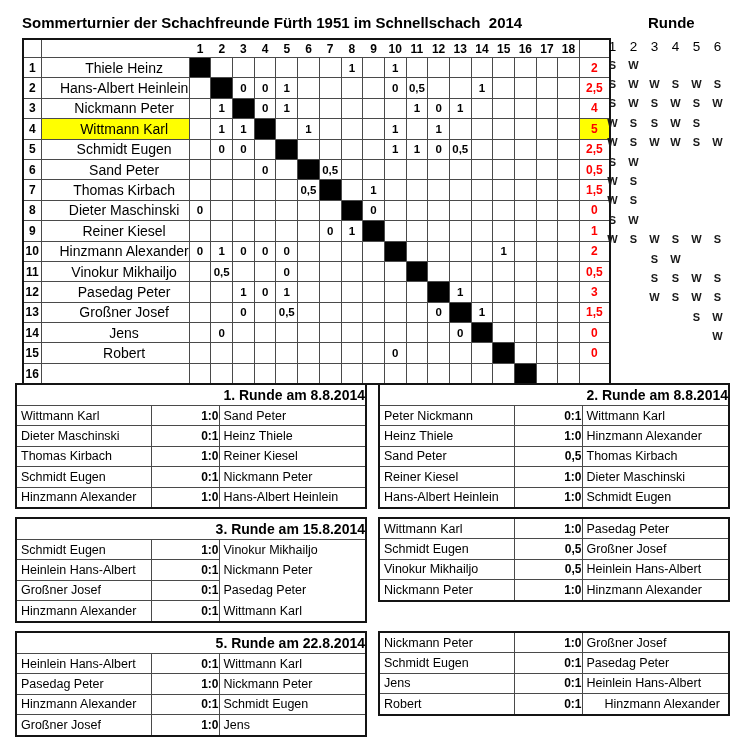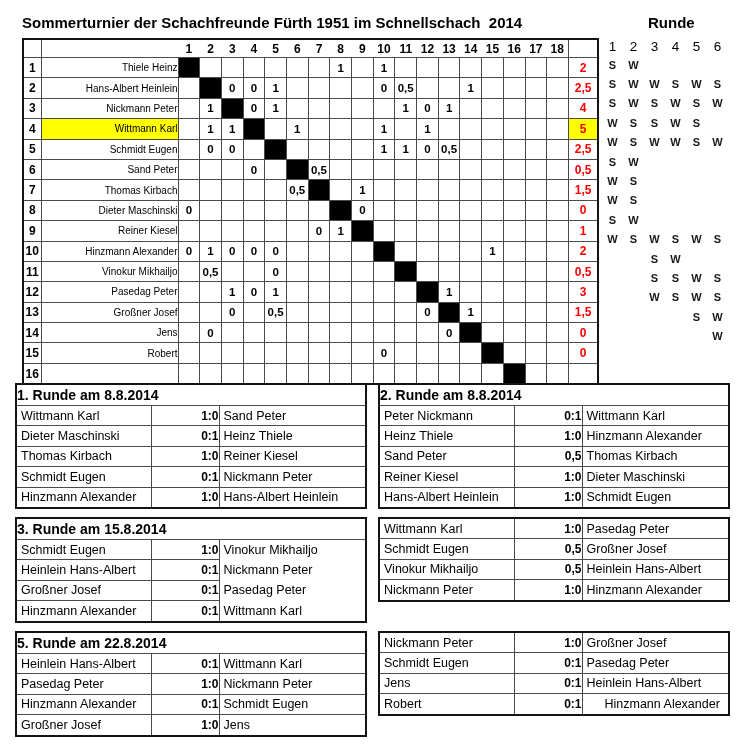--- a/index.html
+++ b/index.html
@@ -11,36 +11,36 @@
   #runde-label{left:648px;top:14px;font-weight:bold;font-size:15px}
   table{border-collapse:collapse;table-layout:fixed}
   
   #ct{left:22px;top:38px;border:2px solid #141414}
   #ct td{border:1px solid #4a4a4a;height:19.4px;padding:0;font-size:11.5px;
          text-align:center;overflow:hidden;vertical-align:middle}
   #ct tr.hdr td{height:17px;font-weight:bold;font-size:12px;border-left:none;border-right:none}
   #ct tr.hdr td.rn{border:1px solid #4a4a4a}
   #ct tr.hdr td.sc{border-left:1px solid #4a4a4a}
   #ct td.rn{font-weight:bold;font-size:12px}
-  #ct td.nm{text-align:right;padding-left:18px;font-size:10px;white-space:nowrap}
+  #ct td.nm{text-align:center;padding-left:18px;font-size:14px;white-space:nowrap}
   #ct td.vl{font-weight:bold;color:#000}
   #ct td.dg{background:#000}
   #ct td.sc{font-weight:bold;font-size:12px}
   .hl{background:#ffff00}
   
   #rg{left:602px;top:38px}
   #rg td{width:21px;height:19.4px;text-align:center;padding:0;font-size:13.5px}
   #rg tr.hdr td{height:17px}
   #rg td.cw{font-size:11px;font-weight:bold;color:#1a1a1a}
   
   .rt{position:absolute}
   .rt table{border:2px solid #141414;width:350px}
   .rt td{border:1px solid #4a4a4a;height:19.4px;padding:0 0 0 4px;font-size:12.5px;
          white-space:nowrap;overflow:hidden;vertical-align:middle}
-  .rt td.ttl{height:20px;text-align:left;font-weight:bold;font-size:14px;padding:0}
+  .rt td.ttl{height:20px;text-align:right;font-weight:bold;font-size:14px;padding:0}
   .rt td.res{text-align:right;font-weight:bold;padding:0;font-size:12px}
   .rt td.nb{border-top:none;border-bottom:none}
   .rt td.ind{padding-left:22px}
 </style>
 </head>
 <body>
 
 <div id="title" class="abs">Sommerturnier der Schachfreunde Fürth 1951 im Schnellschach  2014</div>
 <div id="runde-label" class="abs">Runde</div>
 

